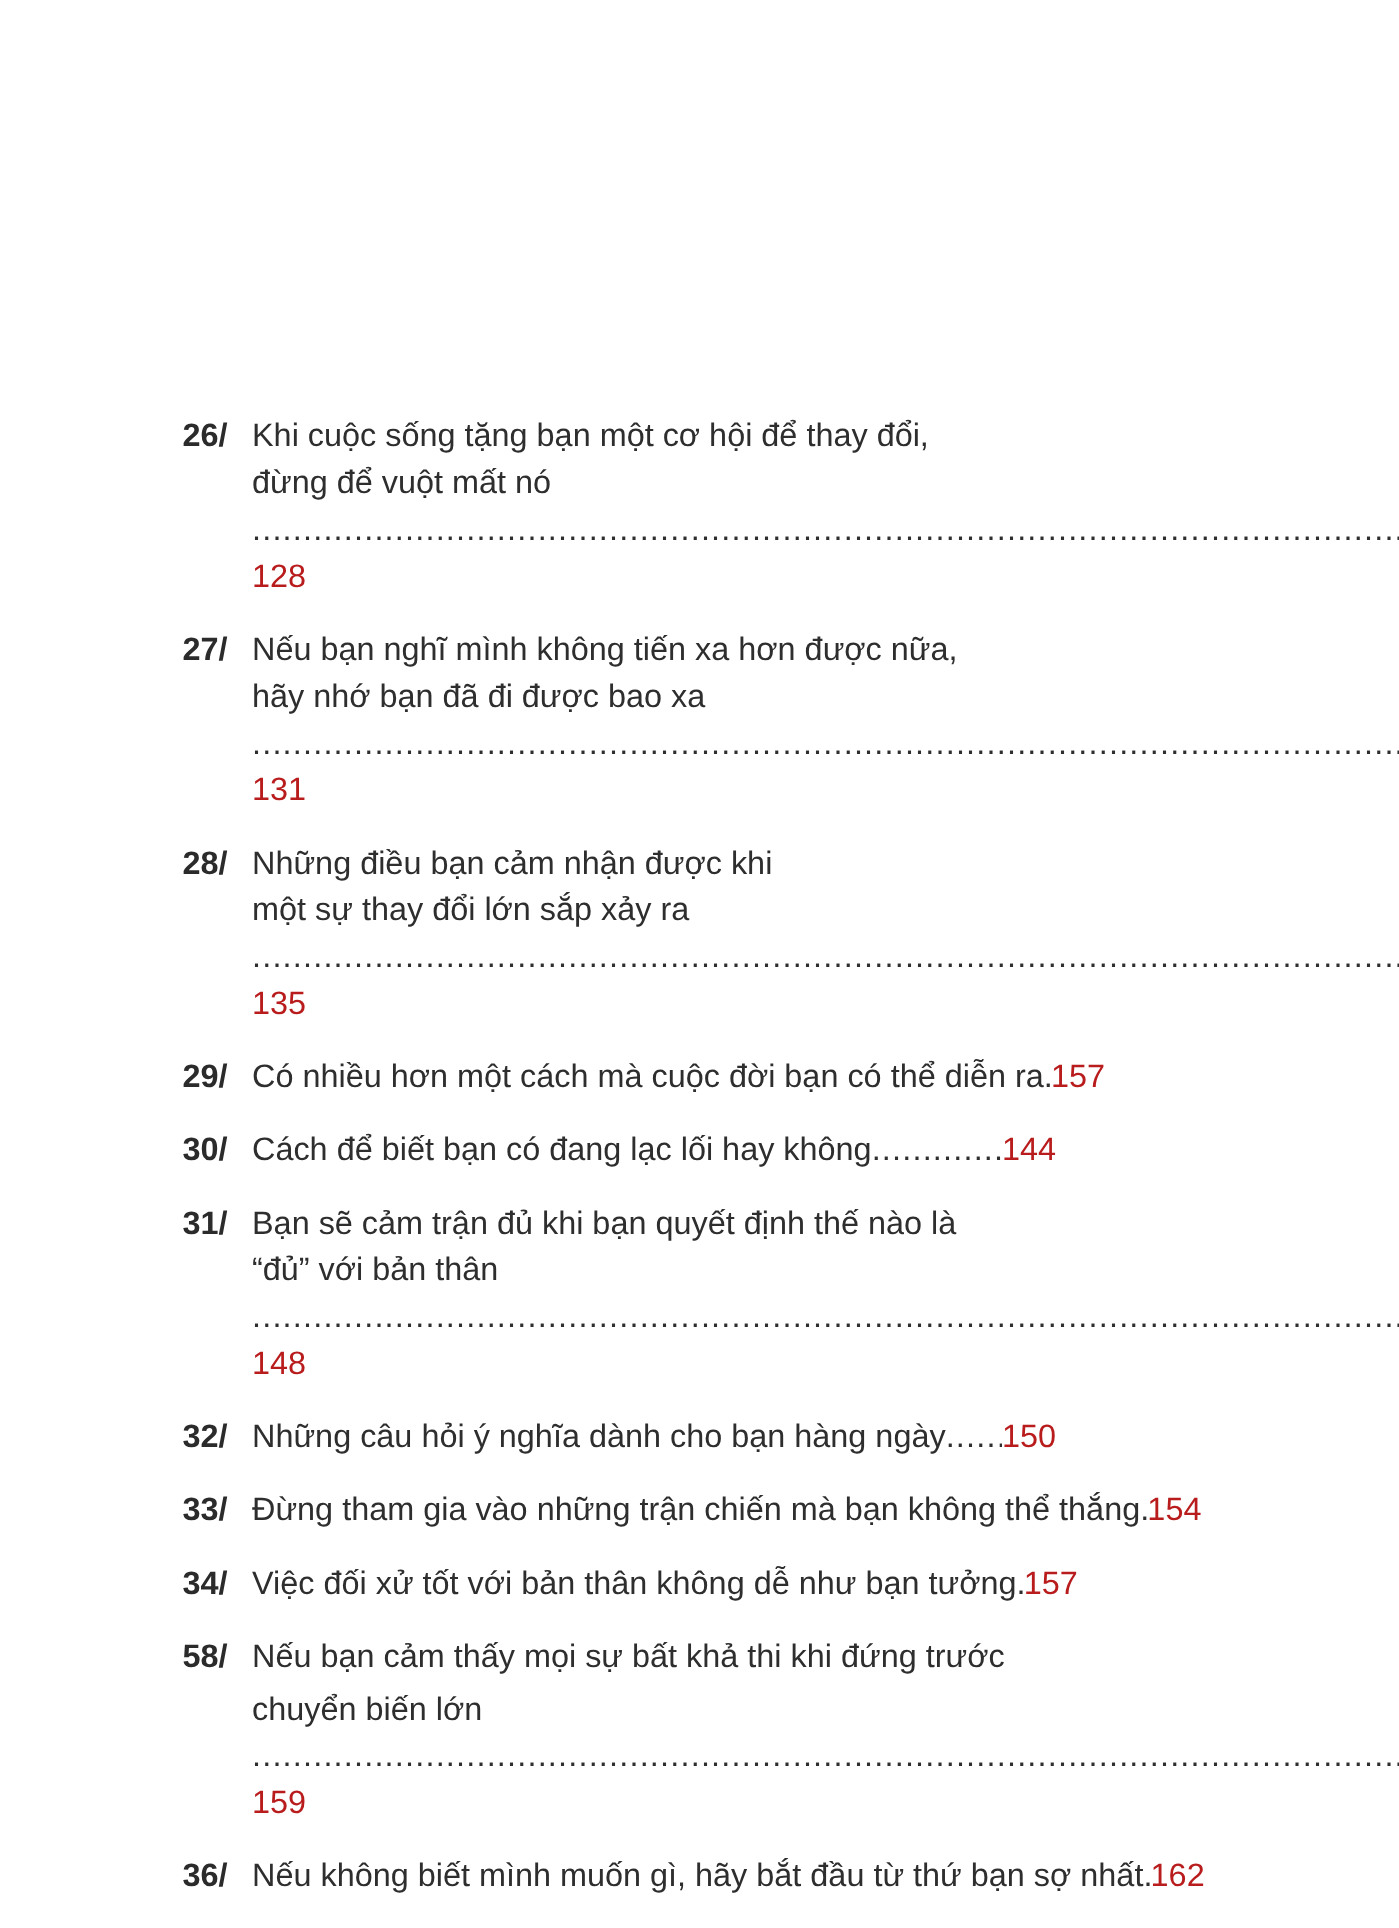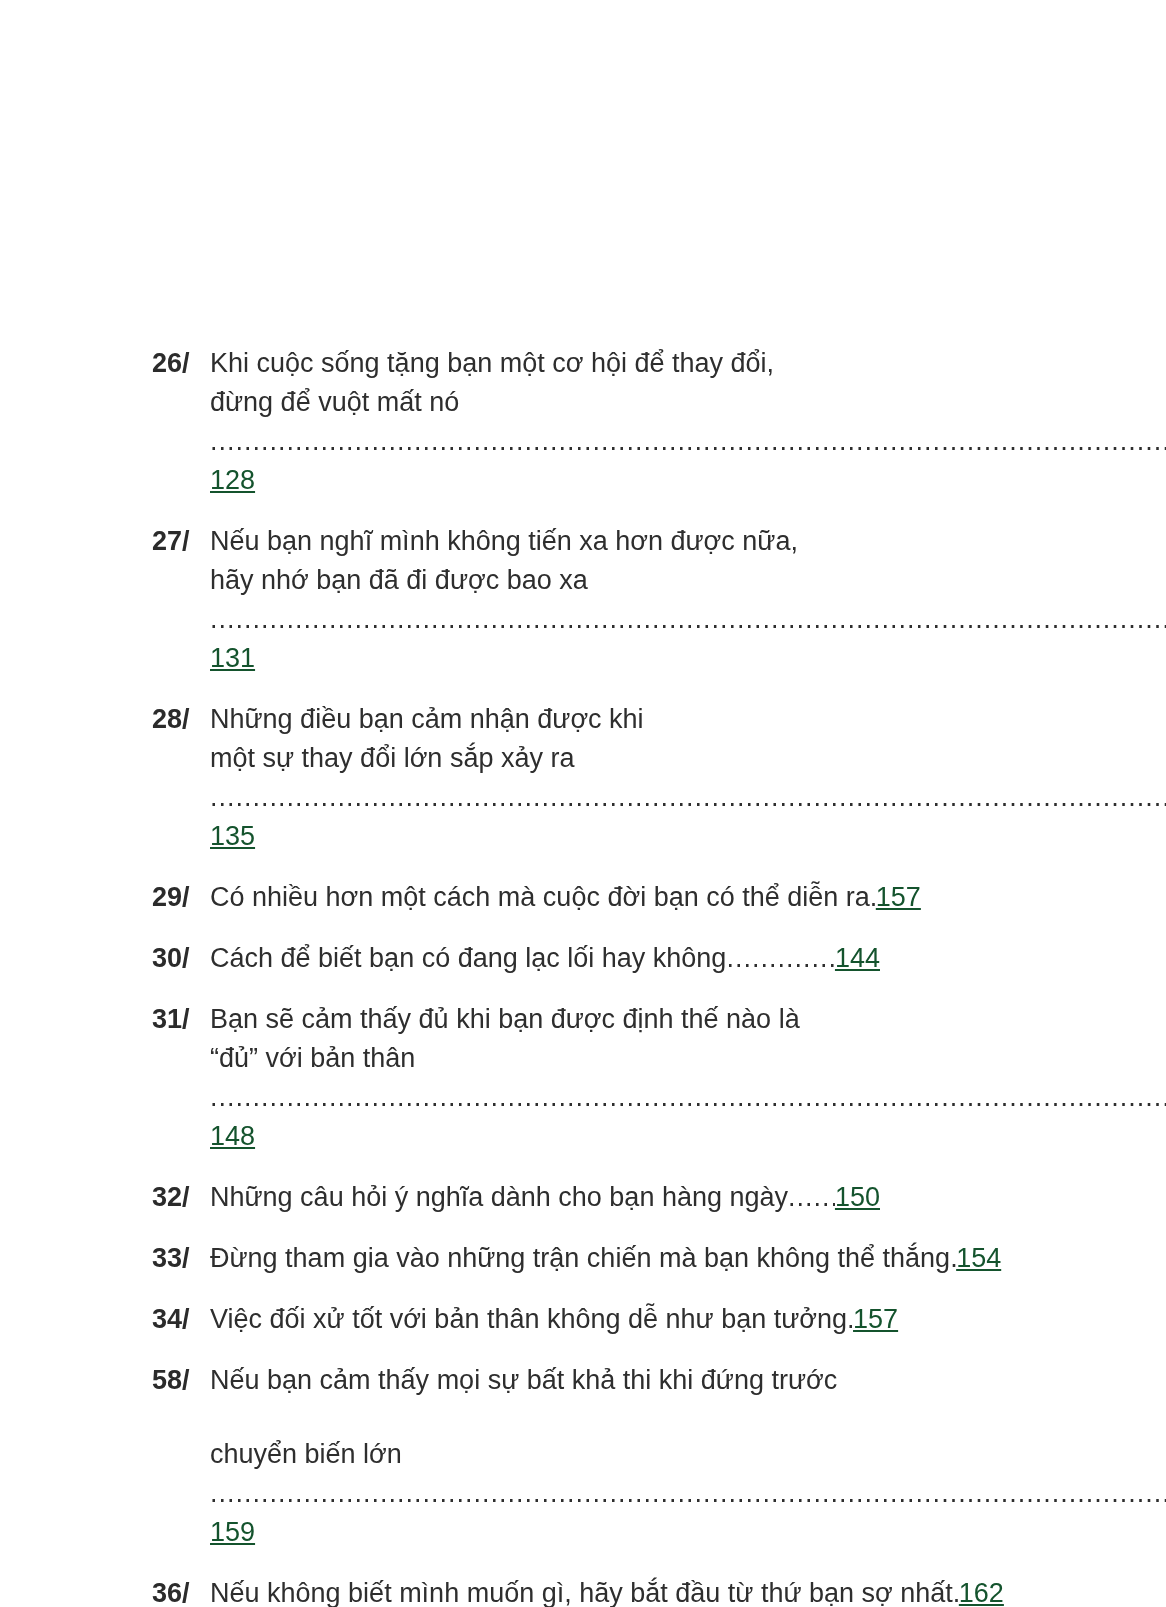--- a/index.html
+++ b/index.html
@@ -43,35 +43,34 @@
   .toc-text {
     flex: 0 0 auto;
     white-space: nowrap;
     color: #2e2e2e;
   }
   .toc-line.cont {
     padding-left: 58px;
     flex-direction: column;
   }
   .toc-line.cont.gap-large {
-    margin-top: 35px;
+    margin-top: 5px;
   }
   .leader {
     flex: 1 1 auto;
     min-width: 6px;
     overflow: hidden;
     white-space: nowrap;
     color: #2e2e2e;
     letter-spacing: 1px;
   }
   .toc-page {
     flex: 0 0 auto;
     white-space: nowrap;
-    color: #14532d;
-    text-decoration: underline;
+    color: #b91c1c;
   }
 </style>
 </head>
 <body>
 
 <div class="book-page">
   <div class="toc">
 
     <div class="toc-entry">
       <div class="toc-line">
@@ -123,21 +122,21 @@
         <span class="toc-num">30/</span>
         <span class="toc-text">Cách để biết bạn có đang lạc lối hay không</span>
         <span class="leader">................................................................................................................................................................</span>
         <span class="toc-page">144</span>
       </div>
     </div>
 
     <div class="toc-entry">
       <div class="toc-line">
         <span class="toc-num">31/</span>
-        <span class="toc-text">Bạn sẽ cảm thấy đủ khi bạn được định thế nào là</span>
+        <span class="toc-text">Bạn sẽ cảm trận đủ khi bạn quyết định thế nào là</span>
       </div>
       <div class="toc-line cont">
         <span class="toc-text">“đủ” với bản thân</span>
         <span class="leader">................................................................................................................................................................</span>
         <span class="toc-page">148</span>
       </div>
     </div>
 
     <div class="toc-entry">
       <div class="toc-line">

